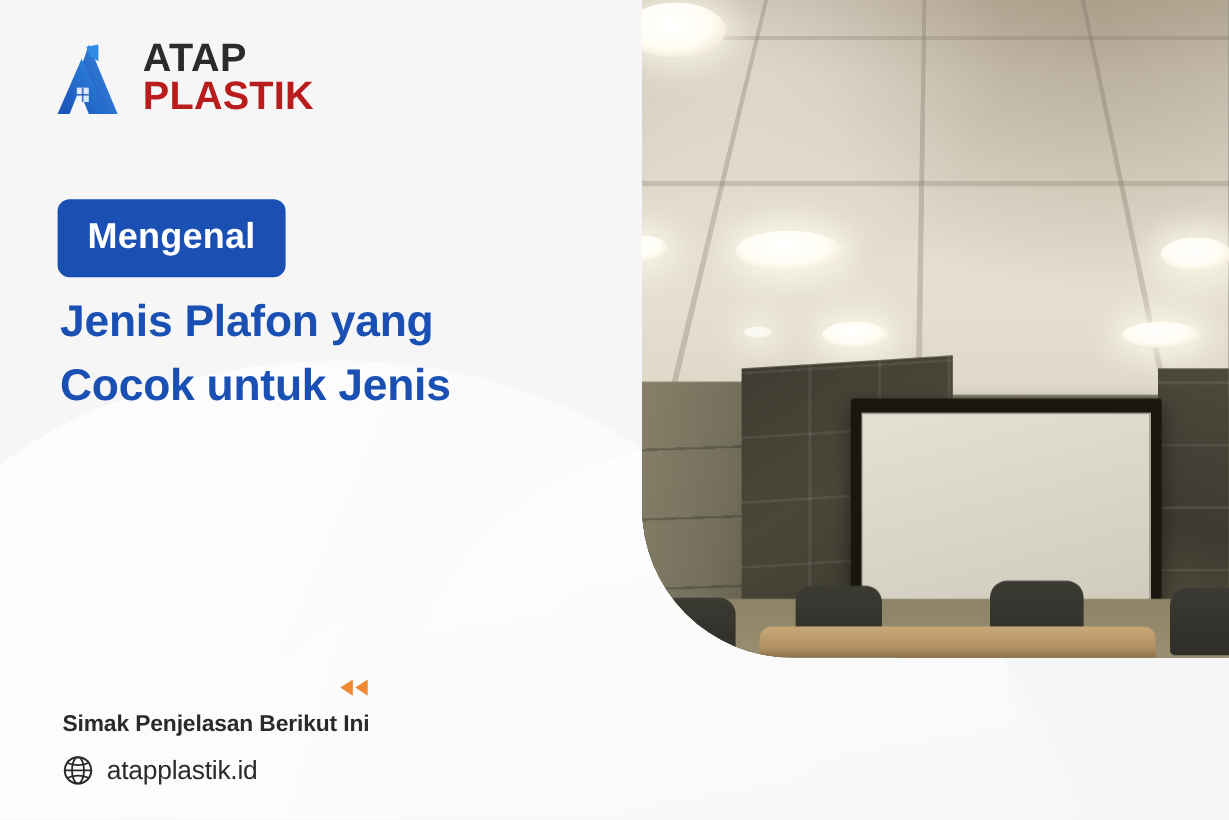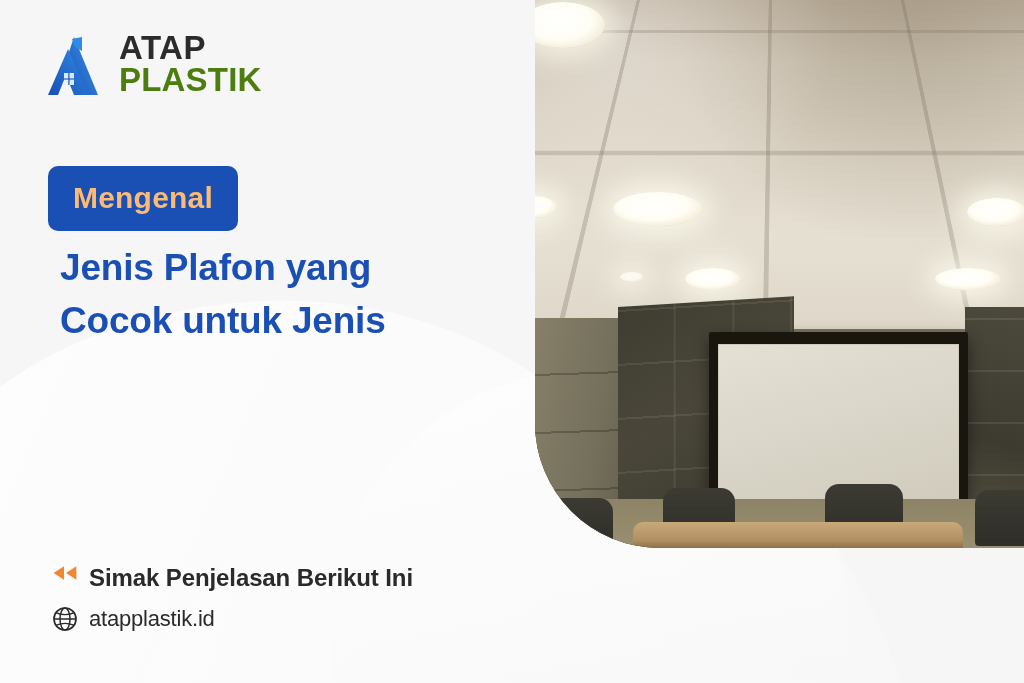--- a/index.html
+++ b/index.html
@@ -184,54 +184,55 @@
   
   .logo { position:absolute; left:48px; top:33px; display:flex; align-items:center; gap:13px; }
   .logo-mark { width:58px; height:62px; display:block; }
   .logo-word { display:flex; flex-direction:column; line-height:.92; }
   .logo-atap {
     font-size:33px; font-weight:700; letter-spacing:.5px;
     color:#2b2b2b;
   }
   .logo-plastik {
     font-size:33px; font-weight:700; letter-spacing:.2px;
-    color:#4d7c0f;
+    color:#b91c1c;
     margin-top:1px;
   }
 
   
   .badge {
     position:absolute; left:48px; top:166px;
     background:#1a4fb4;
-    color:#fdba74;
+    color:#ffffff;
     font-size:30px; font-weight:700;
     padding:15px 25px 16px;
     border-radius:10px;
     letter-spacing:.2px;
   }
 
   
   .headline {
     position:absolute; left:50px; top:241px;
     width:470px;
     color:#1a4fb4;
     font-size:37px;
     font-weight:700;
     line-height:1.44;
     letter-spacing:-.2px;
   }
-  .headline-line { display:block;margin-left:10px; }
+  .headline-line { display:block; }
 
   
   .footer { position:absolute; left:52px; top:564px; }
   .cta {
-    display:flex; align-items:flex-start; gap:11px;
+    display:flex; align-items:flex-end; gap:11px;
     color:#2a2a2a;
-    font-size:24px; font-weight:700;
+    font-size:19px; font-weight:700;
     letter-spacing:-.1px;
+    flex-direction:column;
   }
   .rewind-icon { width:26px; height:18px; display:block; flex:0 0 auto; }
   .site {
     display:flex; align-items:center; gap:11px;
     margin-top:14px;
     color:#2a2a2a;
     font-size:22px; font-weight:400;
     letter-spacing:-.2px;
   }
   .globe-icon { width:26px; height:26px; display:block; flex:0 0 auto; }

